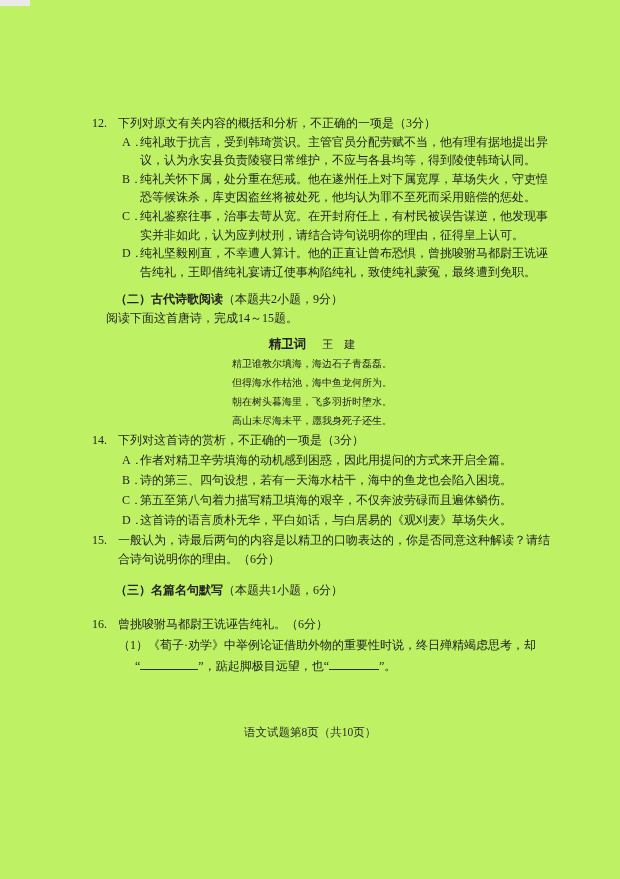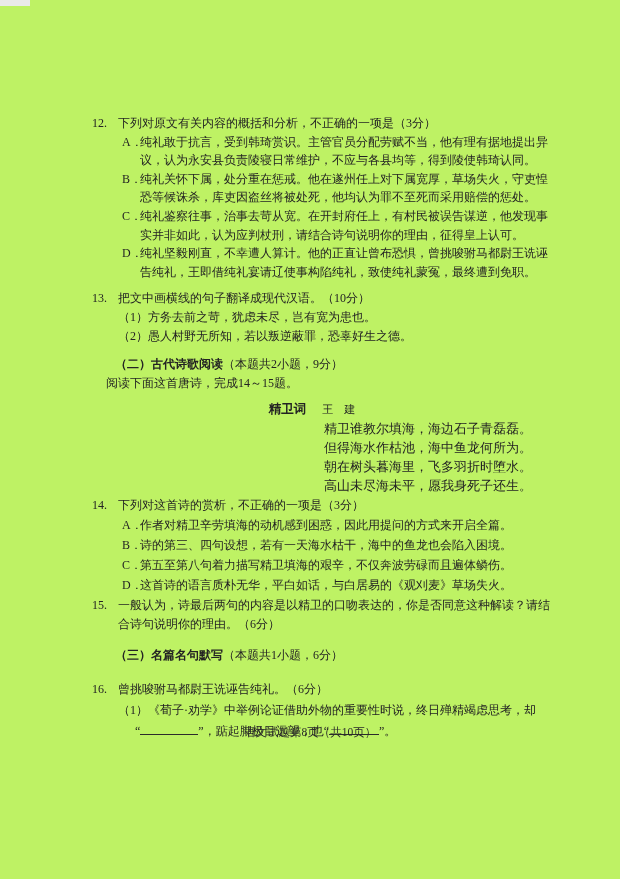--- a/index.html
+++ b/index.html
@@ -41,21 +41,21 @@
   
   .option { position:relative; margin-left:4px; padding-left:18px; }
   .opt-letter { position:absolute; left:0; top:0; }
   
   .sec-title { margin-left:23px; }
   .sec-title .bold { font-weight:bold; }
   .sec-intro { margin-left:14px; }
   
   .poem-title { font-weight:bold; font-size:12.5px; }
   .poem-author { font-weight:normal; font-size:11px; margin-left:16px; }
-  .poem-line { font-size:13px;text-align:right; }
+  .poem-line { font-size:10px; }
   
   .fill-line { margin-left:17px; }
   .blank {
     display:inline-block;
     height:11px;
     border-bottom:1.2px solid #2b2b2b;
     vertical-align:baseline;
   }
   .blank-1 { width:58px; }
   .blank-2 { width:50px; }
@@ -89,26 +89,20 @@
       <div class="option">
         <span class="opt-letter">C．</span>
         <span>纯礼鉴察往事，治事去苛从宽。在开封府任上，有村民被误告谋逆，他发现事实并非如此，认为应判杖刑，请结合诗句说明你的理由，征得皇上认可。</span>
       </div>
       <div class="option">
         <span class="opt-letter">D．</span>
         <span>纯礼坚毅刚直，不幸遭人算计。他的正直让曾布恐惧，曾挑唆驸马都尉王诜诬告纯礼，王即借纯礼宴请辽使事构陷纯礼，致使纯礼蒙冤，最终遭到免职。</span>
       </div>
     </div>
 
-    <div class="q block-q13">
-      <span class="qnum">13.</span>
-      <div>把文中画横线的句子翻译成现代汉语。（10分）</div>
-      <div>（1）方务去前之苛，犹虑未尽，岂有宽为患也。</div>
-      <div>（2）愚人村野无所知，若以叛逆蔽罪，恐辜好生之德。</div>
-    </div>
 
     <div class="sec2">
       <div class="sec-title">
         <span class="bold">（二）古代诗歌阅读</span><span>（本题共2小题，9分）</span>
       </div>
       <div class="sec-intro">阅读下面这首唐诗，完成14～15题。</div>
     </div>
 
     <div class="poem">
       <div>

